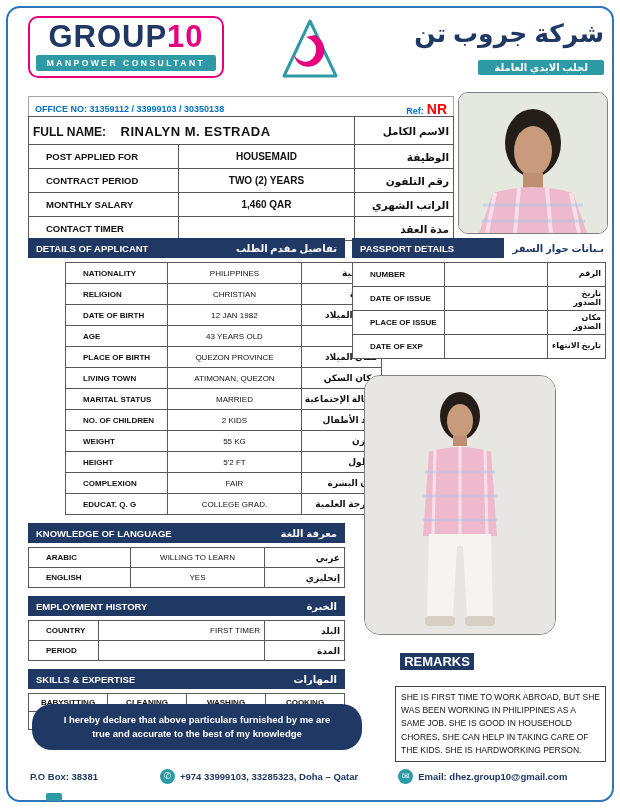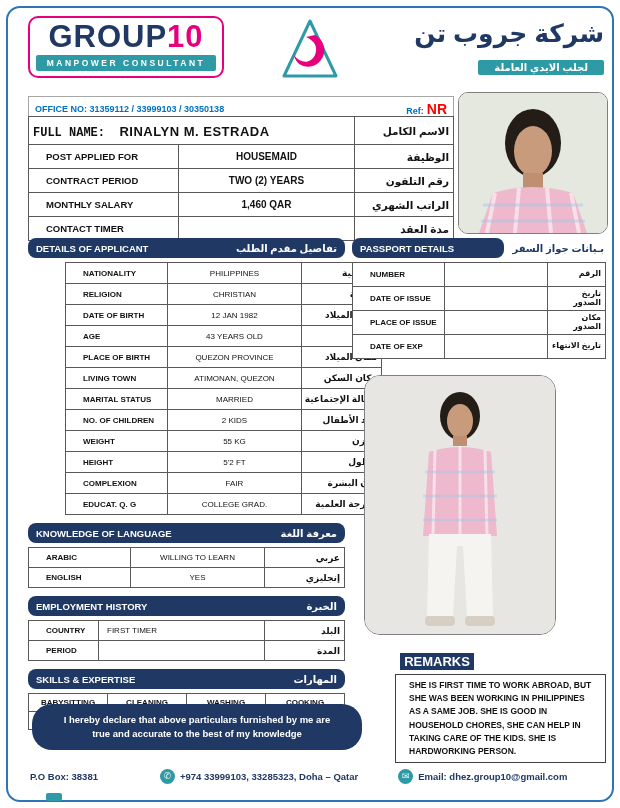--- a/index.html
+++ b/index.html
@@ -38,55 +38,55 @@
   .tbl td.lbl { font-weight:bold; font-size:8px;padding-left:17px; }
   .tbl td.val { text-align:center; font-size:8px; }
   .tbl td.ar  { text-align:right; font-weight:bold; font-size:9px; }
   
   .main-tbl-wrap { position:absolute; left:28px; top:116px; width:426px; }
   .main-tbl td { height:23px; }
   .main-tbl td.lbl { font-size:9.5px; }
   .main-tbl td.val { font-size:10px; font-weight:bold; }
   .main-tbl td.ar { font-size:10.5px; }
   .fn-row td { height:27px; }
-  .fn-label { font-weight:bold; font-size:12px;font-family:Liberation Mono, monospace; }
+  .fn-label { font-weight:bold; font-size:12px; }
   .fn-value { font-weight:bold; font-size:13px; margin-left:10px; letter-spacing:.5px; }
   
   .photo1 { position:absolute; left:458px; top:92px; width:148px; height:140px; border:1px solid #7f7f7f; border-radius:10px; overflow:hidden; }
   .photo2 { width:190px; height:258px; border:1px solid #7f7f7f; border-radius:16px; overflow:hidden; margin:16px 0 0 12px; }
   .photo1 svg, .photo2 svg { display:block; }
   
   .sec-bar {
-    background:#1F3864; color:#fff; border-radius:8px; height:20px;
+    background:#1F3864; color:#fff; border-radius:0; height:20px;
     display:flex; align-items:center; justify-content:space-between;
     padding:0 8px; font-weight:bold; font-size:9.5px; box-sizing:border-box;
   }
   .sec-bar .ar-t { font-size:10px; }
   
   .left-col { position:absolute; left:28px; top:238px; width:317px; }
   .right-col { position:absolute; left:352px; top:238px; width:254px; }
   .details-tbl { margin-top:4px;margin-left:37px; }
   .details-tbl td { height:20px; }
   .gap { height:8px; }
   .lang-tbl td, .emp-tbl td { height:19px; }
-  .emp-tbl td.val { text-align:left; padding-left:8px; }
+  .emp-tbl td.val { text-align:right; padding-left:8px; }
   .skills-tbl td { height:17px; text-align:center; }
   .skills-tbl td.hd { font-weight:bold; font-size:8px; }
   .skills-tbl td.vl { font-size:7.5px; }
   
   .pp-head { display:flex; align-items:center; }
   .pp-bar { flex:0 0 152px; }
   .pp-ar { flex:1; text-align:right; color:#1F3864; font-weight:bold; font-size:10px; padding-right:2px; }
   .pp-tbl { margin-top:4px; }
   .pp-tbl td { height:23px; }
   .pp-tbl td.ar { white-space:normal; line-height:1.1; font-size:8px; }
   
   .remarks-wrap { margin-left:43px; margin-top:18px; }
   .remarks-bar { background:#1F3864; color:#fff; font-size:13px; font-weight:bold; width:74px; height:17px; line-height:17px; text-align:center; border-radius:0; margin-left:5px; }
-  .remarks-box { border:1px solid #404040; margin-top:4px; padding:4px 13px; font-size:8.5px; font-weight:bold; line-height:1.55; white-space:normal; }
+  .remarks-box { border:1px solid #404040; margin-top:16px; padding:4px 5px; font-size:8.5px; font-weight:normal; line-height:1.55; white-space:normal; }
   
   .declaration {
     position:absolute; left:32px; top:704px; width:330px; height:46px; box-sizing:border-box;
     background:#1F3864; color:#fff; border-radius:20px; display:flex; align-items:center; justify-content:center;
     text-align:center; font-size:9.5px; font-weight:600; padding:6px 24px; line-height:1.5;
   }
   
   .footer { position:absolute; left:30px; top:766px; right:16px; height:20px; display:flex; align-items:center; color:#1F3864; font-weight:bold; font-size:9.5px; }
   .f-item { display:flex; align-items:center; }
   .f-icon { width:15px; height:15px; border-radius:50%; background:#2E9AA6; color:#fff; font-size:9px; line-height:15px; text-align:center; margin-right:5px; flex:0 0 15px; }

